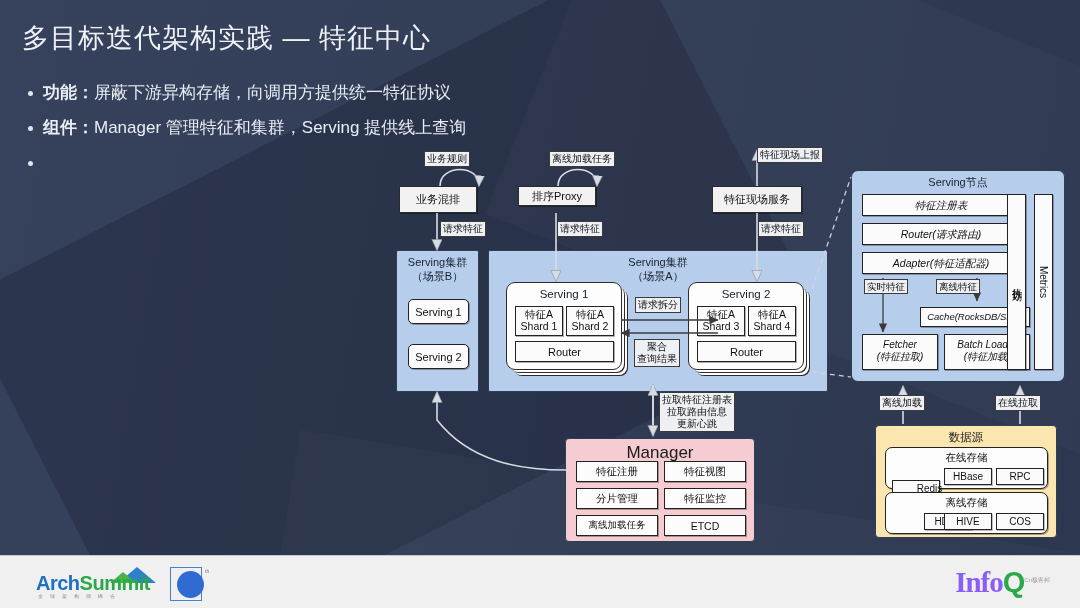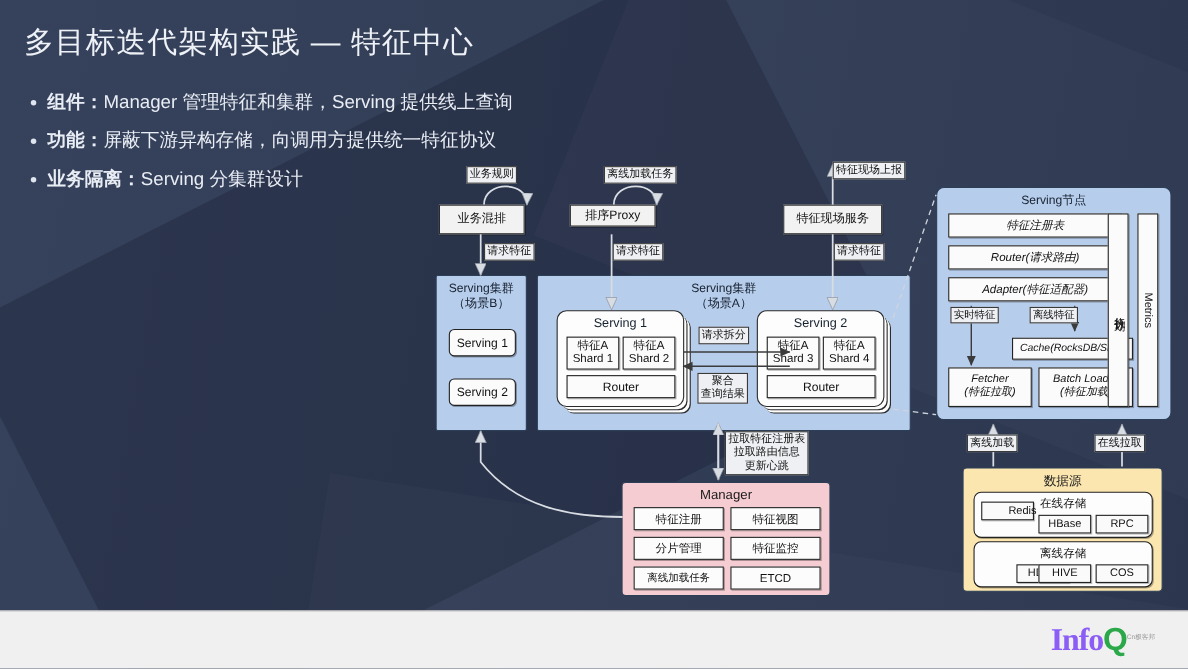--- a/index.html
+++ b/index.html
@@ -197,21 +197,21 @@
     writing-mode: vertical-rl;
   }
 
   
   #manager {
     position: absolute; left: 565px; top: 438px; width: 190px; height: 104px;
     background: #f5ccd1; border: 1.5px solid #2d3f57; border-radius: 4px;
   }
   #manager .mtitle {
     position: absolute; left: 0; top: 4px; width: 100%;
-    text-align: center; font-size: 12px; color: #1a1a1a;
+    text-align: center; font-size: 17px; color: #1a1a1a;
   }
   #manager .mcell {
     position: absolute; background: #fcfcfc; border: 1px solid #222;
     font-size: 10.5px; color: #111;
     display: flex; align-items: center; justify-content: center;
     box-shadow: 1px 1px 0 rgba(0,0,0,0.3);
     white-space: nowrap;
   }
 
   
@@ -250,29 +250,28 @@
 
   <div class="bg-wedge bg-w1"></div>
   <div class="bg-wedge bg-w2"></div>
   <div class="bg-wedge bg-w3"></div>
 
   <div id="page-title">多目标迭代架构实践 — 特征中心</div>
 
   <div id="bullets">
     <div class="bullet">
       <span class="dot"></span>
-      <span><b class="key">组件：</b><span>Manager 管理特征和集群，Serving 提供线上查询</span></span>
+      <span><b class="key">功能：</b><span>屏蔽下游异构存储，向调用方提供统一特征协议</span></span>
     </div>
     <div class="bullet">
       <span class="dot"></span>
-      <span><b class="key">功能：</b><span>屏蔽下游异构存储，向调用方提供统一特征协议</span></span>
+      <span><b class="key">组件：</b><span>Manager 管理特征和集群，Serving 提供线上查询</span></span>
     </div>
     <div class="bullet">
       <span class="dot"></span>
-      <span><b class="key">业务隔离：</b><span>Serving 分集群设计</span></span>
     </div>
   </div>
 
   <svg id="wires" viewBox="0 0 1080 608">
     <defs>
       <marker id="ah" markerWidth="9" markerHeight="9" refX="6.6" refY="3.2" orient="auto" markerUnits="strokeWidth">
         <path d="M0,0 L7,3.2 L0,6.4 z" fill="#d8dce3" stroke="#8d939e" stroke-width="0.4"></path>
       </marker>
       <marker id="ahd" markerWidth="9" markerHeight="9" refX="6.6" refY="3.2" orient="auto" markerUnits="strokeWidth">
         <path d="M0,0 L7,3.2 L0,6.4 z" fill="#3b3b3b"></path>
@@ -455,21 +454,21 @@
   </div>
 
   <div class="lbl" style="left:879px; top:395px;">离线加载</div>
   <div class="lbl" style="left:995px; top:395px;">在线拉取</div>
 
   <div id="datasource">
     <div class="dtitle">数据源</div>
 
     <div class="store" style="left:9px; top:21px; width:163px; height:42px;">
       <div class="stitle">在线存储</div>
-      <div class="chip" style="left:6px; top:8px; width:48px; height:17px;padding-left:27px;">
+      <div class="chip" style="left:6px; top:32px; width:48px; height:17px;padding-left:27px;">
         <span>Redis</span>
         </div>
       <div class="chip" style="left:58px; top:20px; width:48px; height:17px;">
         <span>HBase</span>
         </div>
       <div class="chip" style="left:110px; top:20px; width:48px; height:17px;">
         <span>RPC</span>
         </div>
     </div>
 
@@ -481,16 +480,26 @@
       <div class="chip" style="left:58px; top:20px; width:48px; height:17px;">
         <span>HIVE</span>
         </div>
       <div class="chip" style="left:110px; top:20px; width:48px; height:17px;">
         <span>COS</span>
         </div>
     </div>
   </div>
 
   <div id="footer">
+    <div id="archsummit-logo">
+      <div id="as-peak"></div>
+      <div id="as-peak2"></div>
+      <div id="as-text"><span class="a1">Arch</span><span class="a2">Summit</span></div>
+      <div id="as-sub">全球架构师峰会</div>
+      <div id="as-badge">
+        <i></i>
+        <u>th</u>
+      </div>
+    </div>
     <div id="infoq-logo"><span class="i1">Info</span><span class="i2">Q</span><span class="i3">Cn极客邦</span></div>
   </div>
 
 </div>
 
 </body></html>

